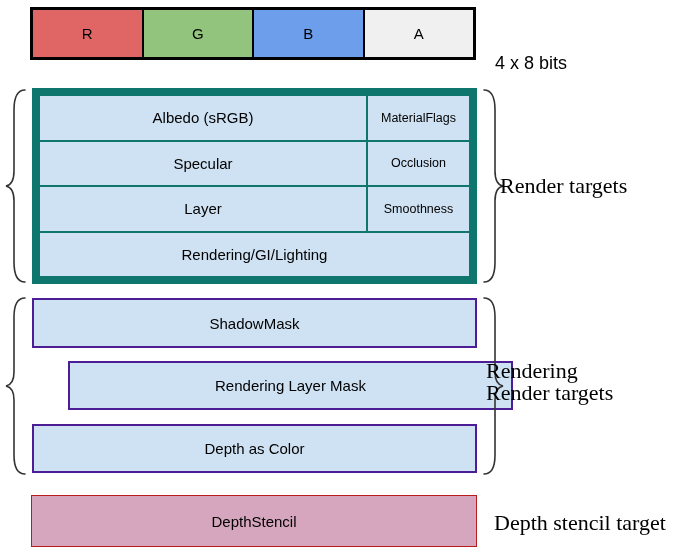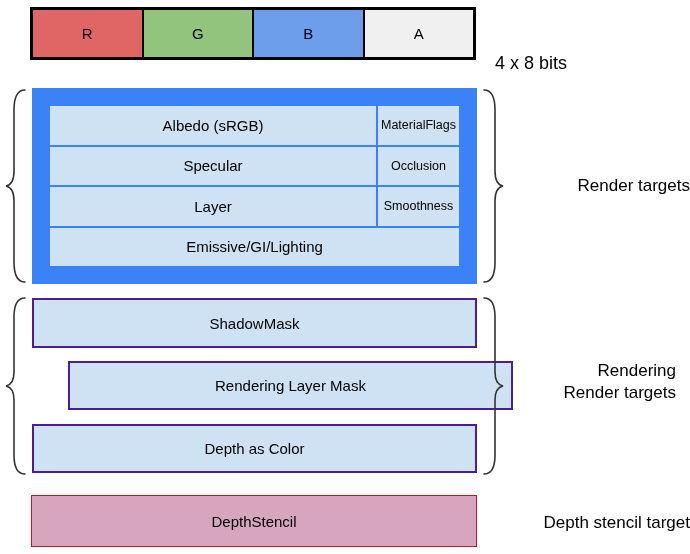--- a/index.html
+++ b/index.html
@@ -35,22 +35,22 @@
   .cell-a { background: #F0F0F0; }
   #bits-label {
     left: 495px; top: 26px; width: 190px;
     font-size: 18px; margin-top: 27px;
   }
 
   
   #rt-grid {
     left: 32px; top: 88px; width: 445px; height: 196px;
     box-sizing: border-box;
-    background: #3b82f6;
-    padding: 18px; gap: 2px;
+    background: #0f766e;
+    padding: 8px; gap: 2px;
     display: grid;
     grid-template-columns: 326px 1fr;
     grid-template-rows: repeat(4, 1fr);
   }
   .rt-cell {
     background: #CFE2F3;
     display: flex; align-items: center; justify-content: center;
     font-size: 15px;
   }
   .rt-cell.sub { font-size: 12.5px; }
@@ -74,21 +74,21 @@
     left: 31px; top: 495px; width: 446px; height: 52px;
     box-sizing: border-box;
     background: #D5A6BD;
     border: 1px solid #b91c1c;
     display: flex; align-items: center; justify-content: center;
     font-size: 15px;
   }
 
   
   .group-label {
-    text-align: right; font-size: 17px; line-height: 22px;
+    text-align: left; font-size: 22px; line-height: 22px; font-family: Liberation Serif, serif;
   }
   #rt-label  { left: 500px; top: 175px; width: 190px; }
   #opt-label { left: 486px; top: 360px; width: 190px; }
   #ds-label  { left: 494px; top: 512px; width: 196px; }
 
   
   .brace { position: absolute; }
   .brace svg { display: block; }
   .brace.right svg { transform: scaleX(-1); }
   #rt-brace-left   { left: 5px;   top: 88px;  }
@@ -114,21 +114,21 @@
       <path d="M 20 2 C 13 2 9 8 9 22 L 9 83 C 9 93 6 97 1 98 C 6 99 9 103 9 113 L 9 174 C 9 188 13 194 20 194" stroke="#333333" stroke-width="1.6" stroke-linecap="round" fill="none"></path>
     </svg>
   </div>
   <div id="rt-grid" class="abs">
     <div class="rt-cell">Albedo (sRGB)</div>
     <div class="rt-cell sub">MaterialFlags</div>
     <div class="rt-cell">Specular</div>
     <div class="rt-cell sub">Occlusion</div>
     <div class="rt-cell">Layer</div>
     <div class="rt-cell sub">Smoothness</div>
-    <div class="rt-cell full">Emissive/GI/Lighting</div>
+    <div class="rt-cell full">Rendering/GI/Lighting</div>
   </div>
   <div class="brace right" id="rt-brace-right">
     <svg width="22" height="196" viewBox="0 0 22 196" fill="none" xmlns="http://www.w3.org/2000/svg">
       <path d="M 20 2 C 13 2 9 8 9 22 L 9 83 C 9 93 6 97 1 98 C 6 99 9 103 9 113 L 9 174 C 9 188 13 194 20 194" stroke="#333333" stroke-width="1.6" stroke-linecap="round" fill="none"></path>
     </svg>
   </div>
   <div class="abs group-label" id="rt-label">Render targets</div>
 
   <div class="brace left" id="opt-brace-left">
     <svg width="22" height="180" viewBox="0 0 22 180" fill="none" xmlns="http://www.w3.org/2000/svg">

